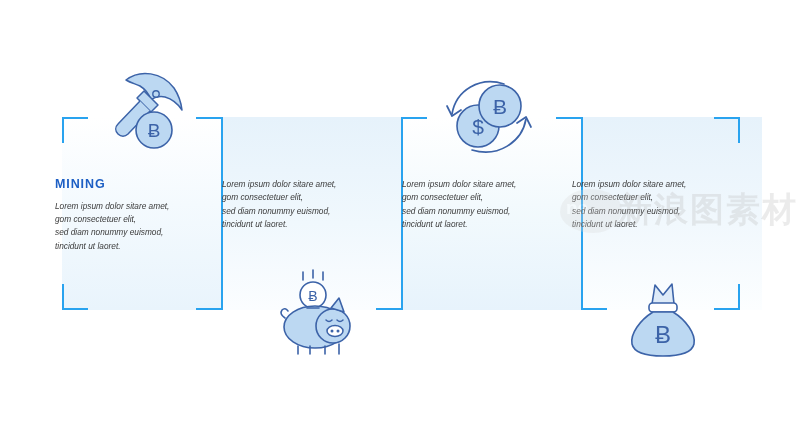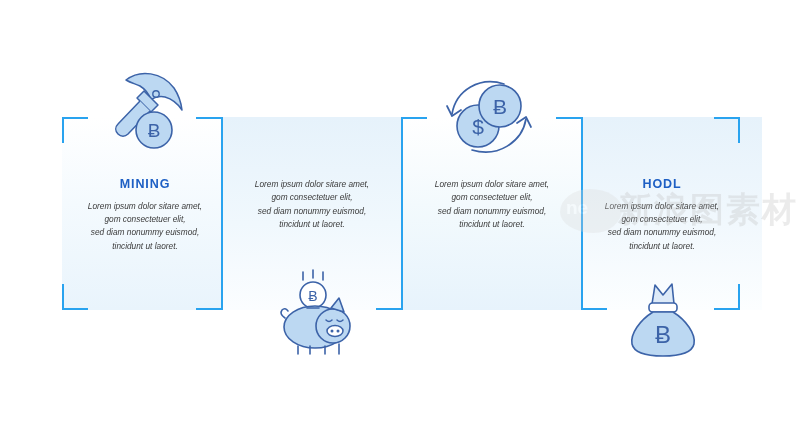--- a/index.html
+++ b/index.html
@@ -38,21 +38,20 @@
   .brk {
     position: absolute;
     background: #29a3ef;
   }
   .brk.v { width: 2px; }
   .brk.h { height: 2px; }
 
   
   .panel-text {
     position: absolute;
-    text-align: center;
     width: 180px;
   }
   .panel-title {
     font-size: 12.5px;
     font-weight: bold;
     letter-spacing: 0.9px;
     color: #1d5fc4;
     margin: 0 0 9px 0;
     line-height: 1;
   }
@@ -232,21 +231,20 @@
   </div>
 
   <div class="panel-text" style="left:402px; top:178px;">
     <p class="panel-body">Lorem ipsum dolor sitare amet,
 gom consectetuer elit,
 sed diam nonummy euismod,
 tincidunt ut laoret.</p>
   </div>
 
   <div class="panel-text" style="left:572px; top:178px;">
-    <p class="panel-title">HODL</p>
     <p class="panel-body">Lorem ipsum dolor sitare amet,
 gom consectetuer elit,
 sed diam nonummy euismod,
 tincidunt ut laoret.</p>
   </div>
 
   <div id="watermark">
     <div class="wm-blob"></div>
     <div class="wm-blob-text">ne</div>
     <div class="wm-text">新浪图素材</div>

